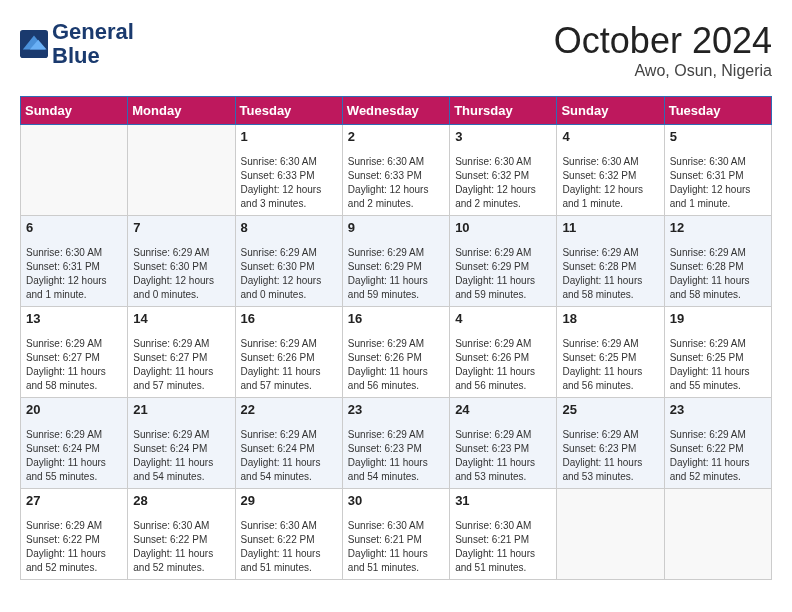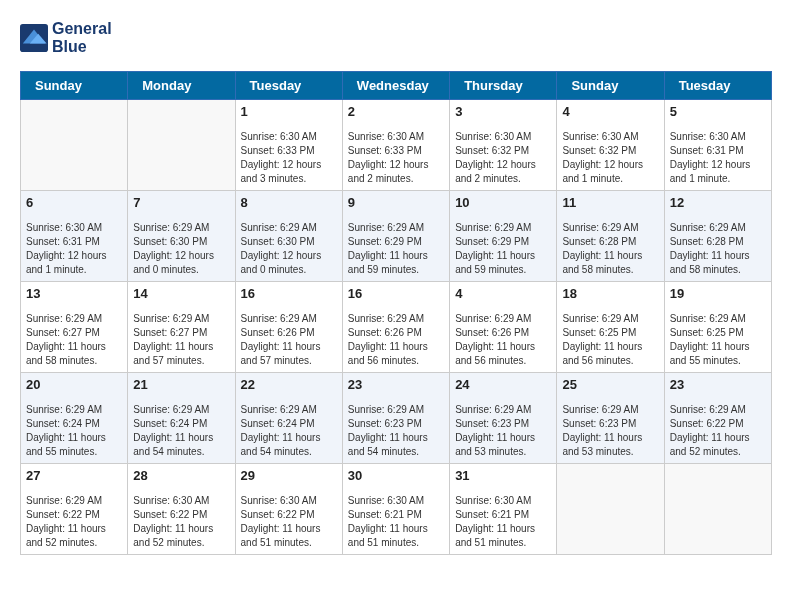--- a/index.html
+++ b/index.html
@@ -14,21 +14,21 @@
       display: flex;
       justify-content: space-between;
       align-items: flex-start;
       margin-bottom: 16px;
     }
     .logo {
       display: flex;
       align-items: center;
     }
     .logo-text {
-      font-size: 16px;
+      font-size: 22px;
       font-weight: bold;
       color: #1a3a6e;
       line-height: 1.1;
     }
     .logo-icon {
       width: 28px;
       height: 28px;
       margin-right: 4px;
     }
     .title-block {
@@ -42,25 +42,25 @@
     .location-title {
       font-size: 16px;
       color: #444;
     }
     table {
       width: 100%;
       border-collapse: collapse;
       table-layout: fixed;
     }
     thead th {
-      background-color: #0369a1;
+      background-color: #be185d;
       color: #fff;
       font-size: 13px;
       font-weight: bold;
-      padding: 6px 14px;
+      padding: 6px 4px;
       text-align: left;
       border: 1px solid #2f6bb5;
     }
     tbody td {
       border: 1px solid #ccc;
       vertical-align: top;
       padding: 4px 5px;
       font-size: 10.5px;
       color: #222;
       height: 80px;
@@ -92,20 +92,24 @@
     <svg class="logo-icon" viewBox="0 0 40 40">
       <rect x="0" y="0" width="40" height="40" rx="4" fill="#1a3a6e"></rect>
       <polygon points="20,8 36,28 4,28" fill="#4a90d9"></polygon>
       <polygon points="26,14 38,28 14,28" fill="#6ab0f5"></polygon>
     </svg>
     <div class="logo-text">
       <div>General</div>
       <div>Blue</div>
     </div>
   </div>
+  <div class="title-block">
+    <div class="month-title">October 2024</div>
+    <div class="location-title">Awo, Osun, Nigeria</div>
+  </div>
 </div>
 
 <table>
   <thead>
     <tr>
     <th>Sunday</th>
         <th>Monday</th>
         <th>Tuesday</th>
         <th>Wednesday</th>
         <th>Thursday</th>

